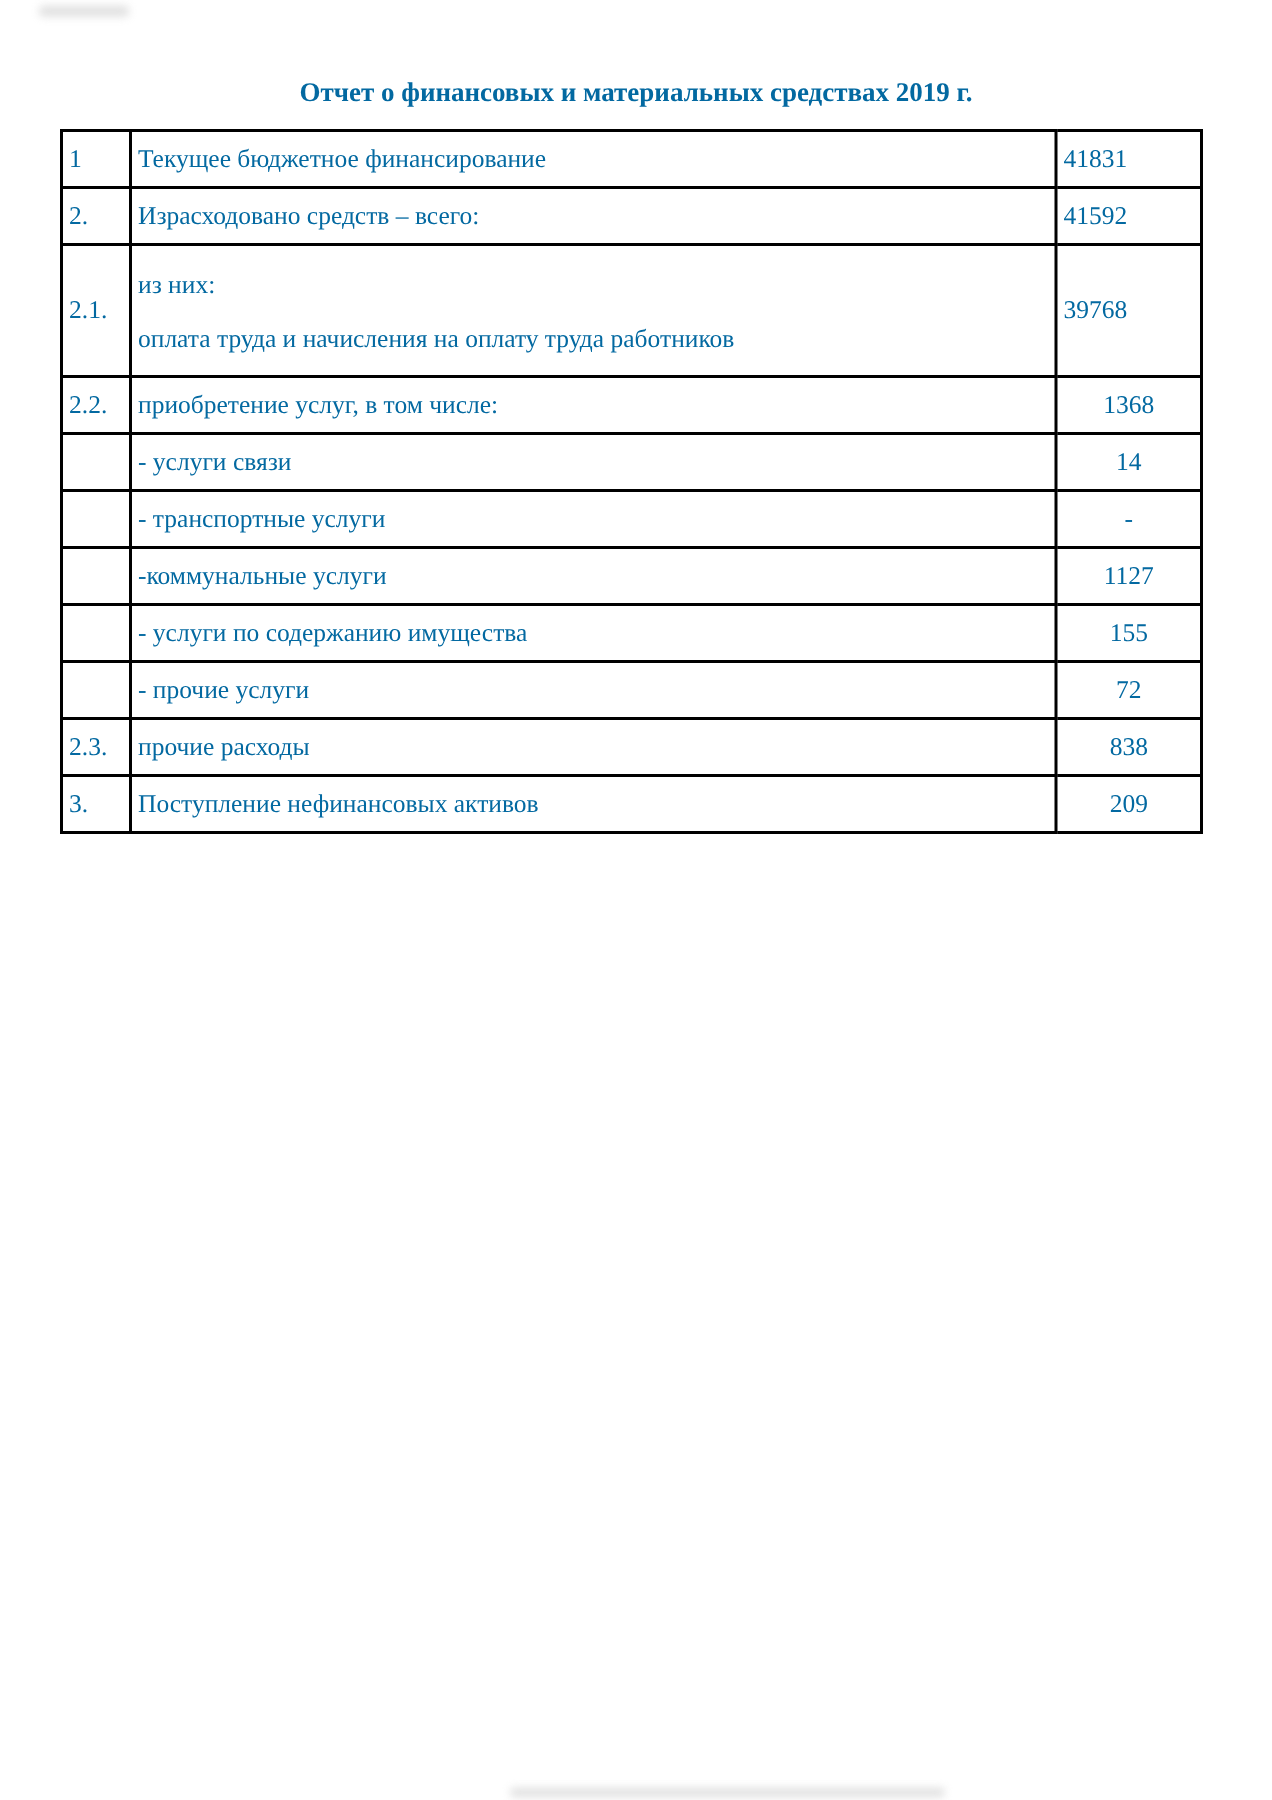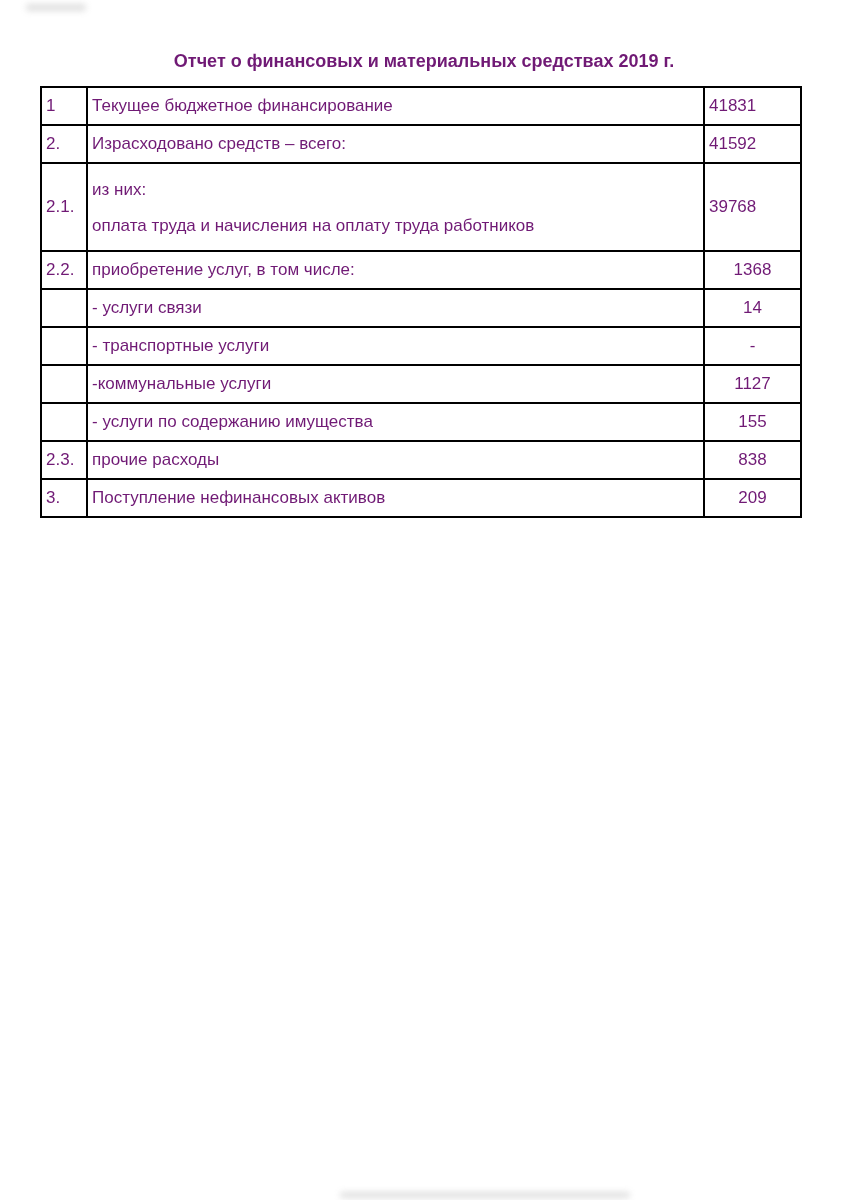--- a/index.html
+++ b/index.html
@@ -5,22 +5,22 @@
   html, body {
     margin: 0;
     padding: 0;
     background: #ffffff;
   }
   .page {
     position: relative;
     width: 848px;
     height: 1200px;
     background: #ffffff;
-    font-family: Liberation Sans, sans-serif;
-    color: #701a75;
+    font-family: Liberation Serif, serif;
+    color: #0369a1;
     overflow: hidden;
   }
   .titles {
     padding-top: 52px;
     text-align: center;
   }
   .title-line {
     font-size: 18px;
     font-weight: bold;
     line-height: 1;
@@ -155,20 +155,25 @@
       <td class="label">-коммунальные услуги</td>
       <td class="val">1127</td>
     </tr>
 
     <tr class="row">
       <td class="num"></td>
       <td class="label">- услуги по содержанию имущества</td>
       <td class="val">155</td>
     </tr>
 
+    <tr class="row">
+      <td class="num"></td>
+      <td class="label">- прочие услуги</td>
+      <td class="val">72</td>
+    </tr>
 
     <tr class="row">
       <td class="num">2.3.</td>
       <td class="label">прочие расходы</td>
       <td class="val">838</td>
     </tr>
 
     <tr class="row">
       <td class="num">3.</td>
       <td class="label">Поступление нефинансовых активов</td>

